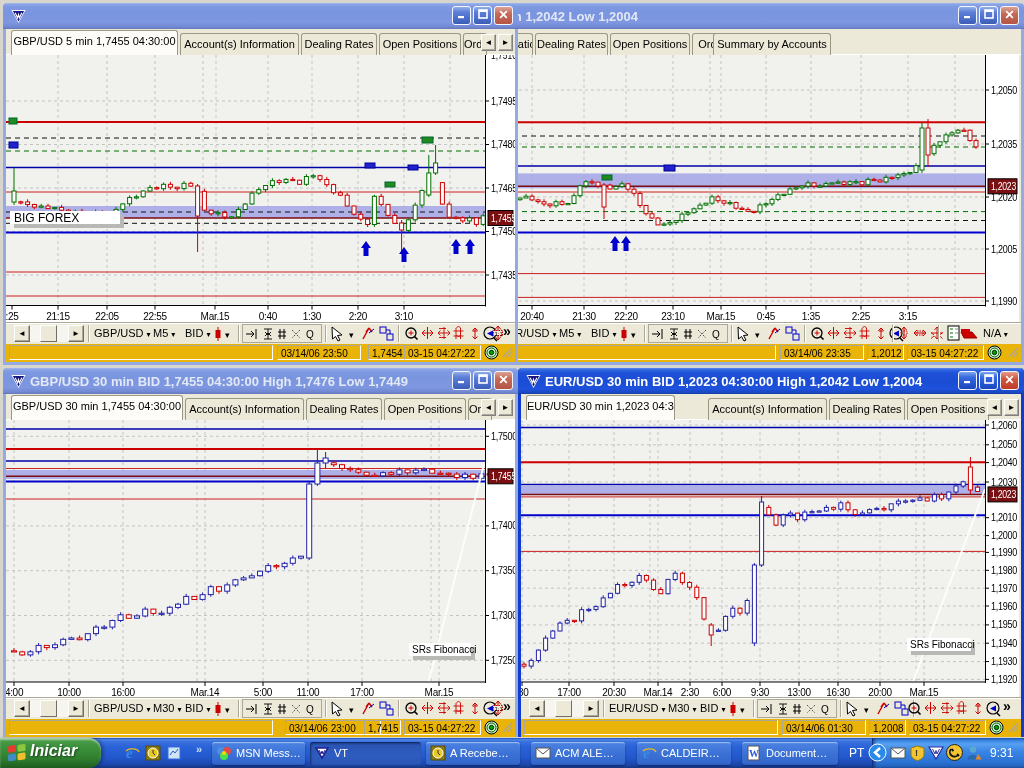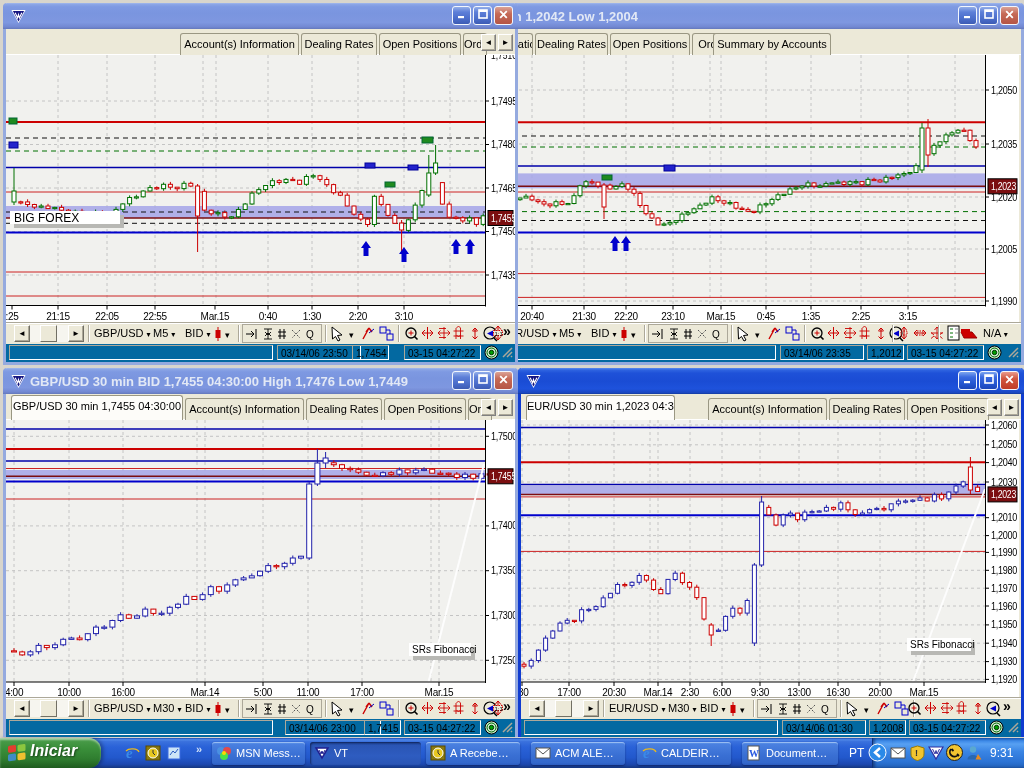--- a/index.html
+++ b/index.html
@@ -17,21 +17,21 @@
 .tscroll{position:absolute;top:5px;width:15px;height:17px;background:#ece9d8;border:1px solid #fff;border-right-color:#808080;border-bottom-color:#808080;box-shadow:inset -1px -1px 0 #aca899;font-size:8px;text-align:center;line-height:16px;color:#000;z-index:3}
 .chart{position:absolute;left:3px;background:#fff}
 .toolbar{position:absolute;left:0;right:0;height:22px;background:#ece9d8;border-top:1px solid #aca899;box-shadow:inset 0 1px 0 #fff;font-size:11px;overflow:hidden}
 .toolbar .tbtxt{position:absolute;top:4px;font-size:11px;color:#000}
 .toolbar .da{font-size:8px}
 .tbsep{position:absolute;top:2px;width:2px;height:17px;border-left:1px solid #aca899;border-right:1px solid #fff}
 .tbgroup{position:absolute;top:1px;height:19px;border:1px solid #aca899;padding-top:1px;padding-left:1px}
 .sbbtn{position:absolute;top:2px;width:16px;height:17px;background:#ece9d8;border:1px solid #fff;border-right-color:#716f64;border-bottom-color:#716f64;box-shadow:inset -1px -1px 0 #aca899;font-size:8px;text-align:center;line-height:16px}
 .sbtrack{position:absolute;top:2px;height:17px;background:#f6f5ef}
 .sbthumb{position:absolute;top:2px;width:17px;height:17px;background:#ece9d8;border:1px solid #fff;border-right-color:#716f64;border-bottom-color:#716f64}
-.statusbar{position:absolute;left:0;right:0;height:18px;background:#0369a1;font-size:10px}
+.statusbar{position:absolute;left:0;right:0;height:18px;background:#eab308;font-size:10px}
 .sfield{position:absolute;top:1px;height:15px;border:1px solid #aca899;border-right-color:#fff;border-bottom-color:#fff;padding:2px 3px 0 3px;color:#000;white-space:nowrap}
 .taskbar{position:absolute;left:0;top:738px;width:1024px;height:30px;background:linear-gradient(180deg,#1c48a8 0%,#3a6fd8 3%,#4f87e8 6%,#3a71dd 12%,#2a62d8 30%,#2258cc 65%,#1c47ae 88%,#15367e 100%)}
 .taskbtn{position:absolute;top:4px;height:23px;border-radius:3px;background:linear-gradient(180deg,#68a0ee 0%,#4a80e0 10%,#3a70d4 55%,#3468cc 90%,#2c5cc0 100%);box-shadow:inset 0 1px 0 rgba(255,255,255,.35),0 1px 2px rgba(0,0,30,.4);color:#fff;font-size:11px;line-height:23px;white-space:nowrap;overflow:hidden;padding-left:24px}
 .taskbtn.pressed{background:linear-gradient(180deg,#1e4498 0%,#2a55b4 15%,#2e5cc0 60%,#2a55b4 100%);box-shadow:inset 1px 1px 2px rgba(0,0,20,.5)}
 .taskbtn .ticn{position:absolute;left:4px;top:3px;width:16px;height:16px}
 .tray{position:absolute;right:0;top:0;height:30px;width:152px;background:linear-gradient(180deg,#1f66c8 0%,#3e8ae8 10%,#57a0f2 20%,#3a85e4 45%,#2a72d4 80%,#2161b8 100%);border-left:1px solid #0d3178;box-shadow:inset 2px 0 3px rgba(0,0,40,.4)}
 </style></head>
 <body>
 <div class="win" style="left:240px;top:3px;width:784px;height:362px;background:#95aadf;z-index:1">
     <div class="inner"></div>
@@ -378,20 +378,21 @@
       <span class="tbuttons"><span style="width:19px;height:19px;border-radius:3px;border:1px solid #f2f6fd;display:inline-block;margin-left:2px;text-align:center;box-sizing:border-box;background:linear-gradient(180deg,#93aee9 0%,#5d7fd8 30%,#4a6cc9 70%,#3d5cb4 100%)"><svg width="9" height="9" viewBox="0 0 9 9">
             <rect x="1" y="6" width="6" height="2.2" fill="#fff"></rect>
           </svg></span><span style="width:19px;height:19px;border-radius:3px;border:1px solid #f2f6fd;display:inline-block;margin-left:2px;text-align:center;box-sizing:border-box;background:linear-gradient(180deg,#93aee9 0%,#5d7fd8 30%,#4a6cc9 70%,#3d5cb4 100%)"><svg width="10" height="10" viewBox="0 0 10 10">
             <rect x="1" y="1" width="8" height="8" fill="none" stroke="#fff" stroke-width="1.6"></rect>
             <rect x="1" y="1" width="8" height="2" fill="#fff"></rect>
           </svg></span><span style="width:19px;height:19px;border-radius:3px;border:1px solid #f2f6fd;display:inline-block;margin-left:2px;text-align:center;box-sizing:border-box;background:linear-gradient(180deg,#dba396 0%,#c66a57 40%,#b55545 100%)"><svg width="9" height="9" viewBox="0 0 9 9">
             <path d="M1.2 1.2 L7.8 7.8 M7.8 1.2 L1.2 7.8" stroke="#fff" stroke-width="1.8"></path>
           </svg></span></span>
     </div>
     <div class="tabbar">
+      <div class="tab active" style="left:5px;width:167px">GBP/USD 5 min 1,7455 04:30:00</div>
       <div class="tab" style="left:174px;width:119px">Account(s) Information</div>
       <div class="tab" style="left:295px;width:76px">Dealing Rates</div>
       <div class="tab" style="left:373px;width:82px">Open Positions</div>
       <div class="tab" style="left:457px;width:24px">Orders</div>
       <div class="tscroll" style="right:19px">◄</div>
       <div class="tscroll" style="right:2px">►</div>
     </div>
     <div class="chart" style="top:52px;height:267px"><svg width="509" height="267" viewBox="0 0 509 267">
         <rect x="0" y="0" width="509" height="267" fill="#fff"></rect>
         <rect x="0" y="0" width="479" height="250.5" fill="#f1f1ee"></rect>
@@ -664,21 +665,21 @@
             <rect x="3.5" y="5.5" width="9" height="5" fill="#ece9d8" stroke="#cc0000" stroke-dasharray="1.5,1"></rect>
             <text x="4.5" y="10.5" font-size="6" fill="#000">1:1</text>
           </svg></div>
         <div style="position:absolute;left:497px;top:0px;font-weight:bold;font-size:14px">»</div>
       </div>
     </div>
     <div style="position:absolute;left:3px;right:3px;top:341px">
       <div class="statusbar">
         <div class="sfield" style="left:3px;width:264px"></div>
         <div class="sfield" style="left:271px;width:84px">03/14/06 23:50</div>
-        <div class="sfield" style="left:346px;width:37px">1,7454</div>
+        <div class="sfield" style="left:362px;width:37px">1,7454</div>
         <div class="sfield" style="left:398px;width:77px">03-15 04:27:22</div>
         <div style="position:absolute;left:478px;top:1px"><svg width="15" height="15">
             <circle cx="7.5" cy="7.5" r="6.5" fill="#cfeccf" stroke="#000"></circle>
             <circle cx="7.5" cy="7.5" r="4.5" fill="none" stroke="#060"></circle>
             <circle cx="7.5" cy="7.5" r="2.2" fill="#00a000" stroke="#030"></circle>
           </svg></div>
         <div style="position:absolute;right:1px;bottom:1px"><svg width="13" height="13">
             <path d="M11 2 L2 11 M11 6 L6 11 M11 10 L10 11" stroke="#aca899" stroke-width="1.5"></path>
           </svg></div>
       </div>
@@ -966,20 +967,21 @@
     </div>
   </div>
 <div class="win" style="left:518px;top:368px;width:506px;height:369px;background:#0f3bd0;z-index:4">
     <div class="inner"></div>
     <div class="titlebar tb-active">
       <span class="ticon"><svg width="15" height="15" viewBox="0 0 16 16" style="vertical-align:middle">
           <polygon points="0.5,1 15.5,1 8,15" fill="#fff"></polygon>
           <polygon points="2,2.2 14,2.2 8,13.2" fill="#151580"></polygon>
           <path d="M4.5 4 L7 9.5 L8 6 L9 9.5 L11.5 4" stroke="#fff" stroke-width="1.2" fill="none"></path>
         </svg></span>
+      <span class="tt" style="left:27px">EUR/USD 30 min BID 1,2023 04:30:00 High 1,2042 Low 1,2004</span>
       <span class="tbuttons"><span style="width:19px;height:19px;border-radius:3px;border:1px solid #f2f6fd;display:inline-block;margin-left:2px;text-align:center;box-sizing:border-box;background:linear-gradient(180deg,#7da5ef 0%,#3a6ae0 30%,#2355cf 70%,#1c46b8 100%)"><svg width="9" height="9" viewBox="0 0 9 9">
             <rect x="1" y="6" width="6" height="2.2" fill="#fff"></rect>
           </svg></span><span style="width:19px;height:19px;border-radius:3px;border:1px solid #f2f6fd;display:inline-block;margin-left:2px;text-align:center;box-sizing:border-box;background:linear-gradient(180deg,#7da5ef 0%,#3a6ae0 30%,#2355cf 70%,#1c46b8 100%)"><svg width="10" height="10" viewBox="0 0 10 10">
             <rect x="1" y="1" width="8" height="8" fill="none" stroke="#fff" stroke-width="1.6"></rect>
             <rect x="1" y="1" width="8" height="2" fill="#fff"></rect>
           </svg></span><span style="width:19px;height:19px;border-radius:3px;border:1px solid #f2f6fd;display:inline-block;margin-left:2px;text-align:center;box-sizing:border-box;background:linear-gradient(180deg,#e89b8c 0%,#d0563f 40%,#c03c28 100%)"><svg width="9" height="9" viewBox="0 0 9 9">
             <path d="M1.2 1.2 L7.8 7.8 M7.8 1.2 L1.2 7.8" stroke="#fff" stroke-width="1.8"></path>
           </svg></span></span>
     </div>
     <div class="tabbar">

